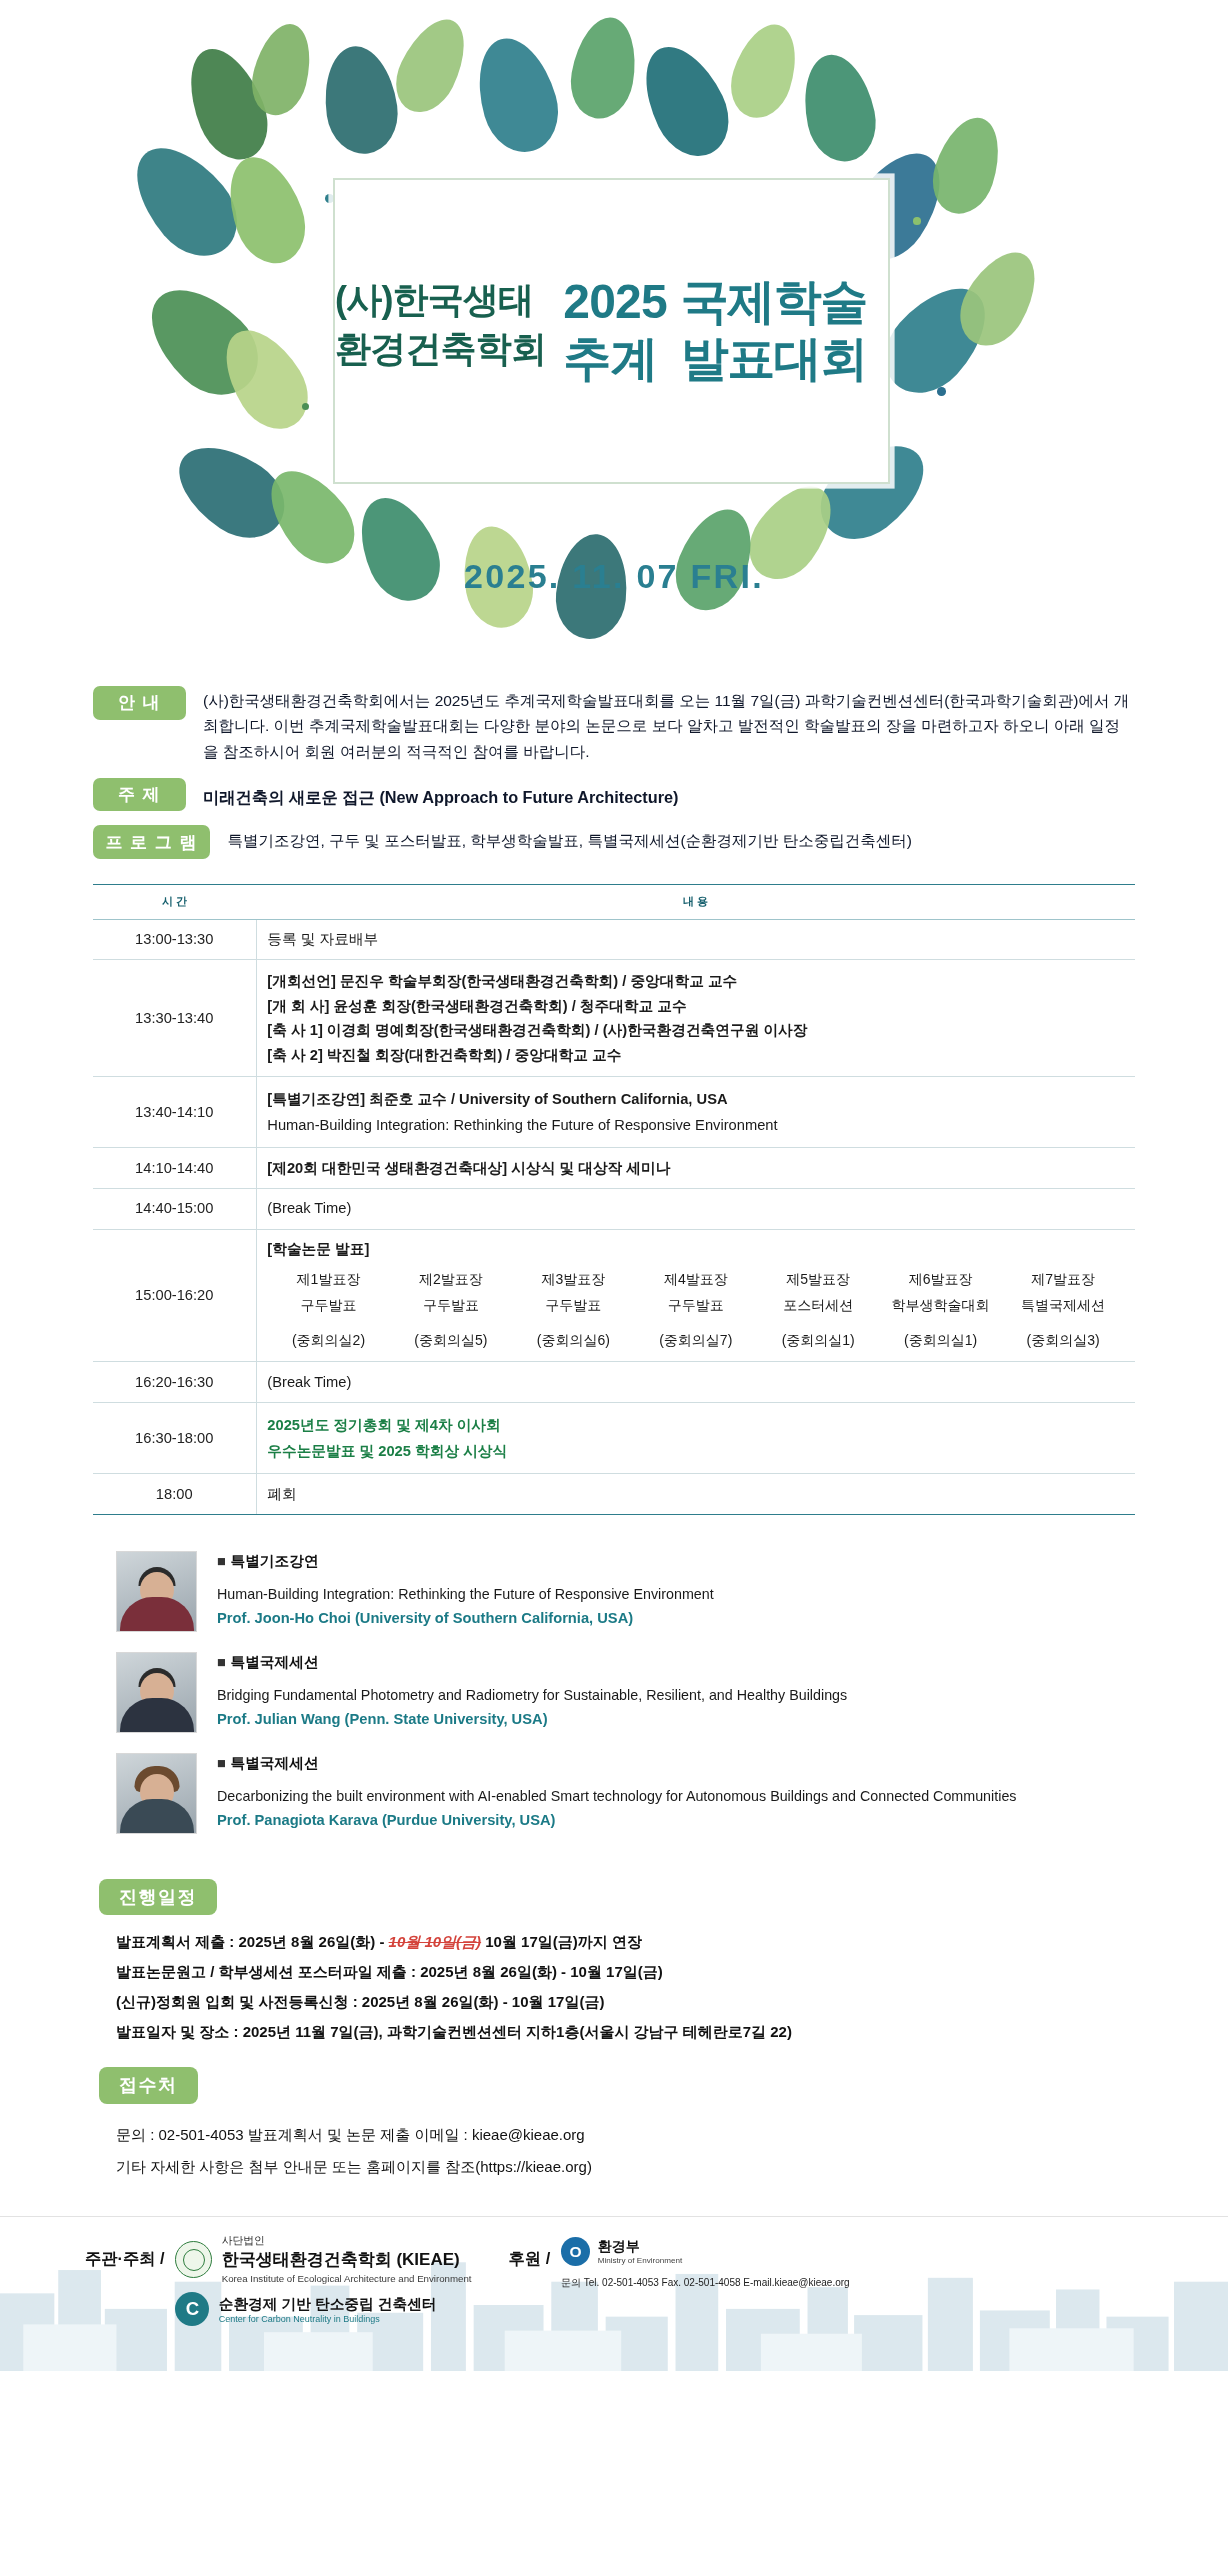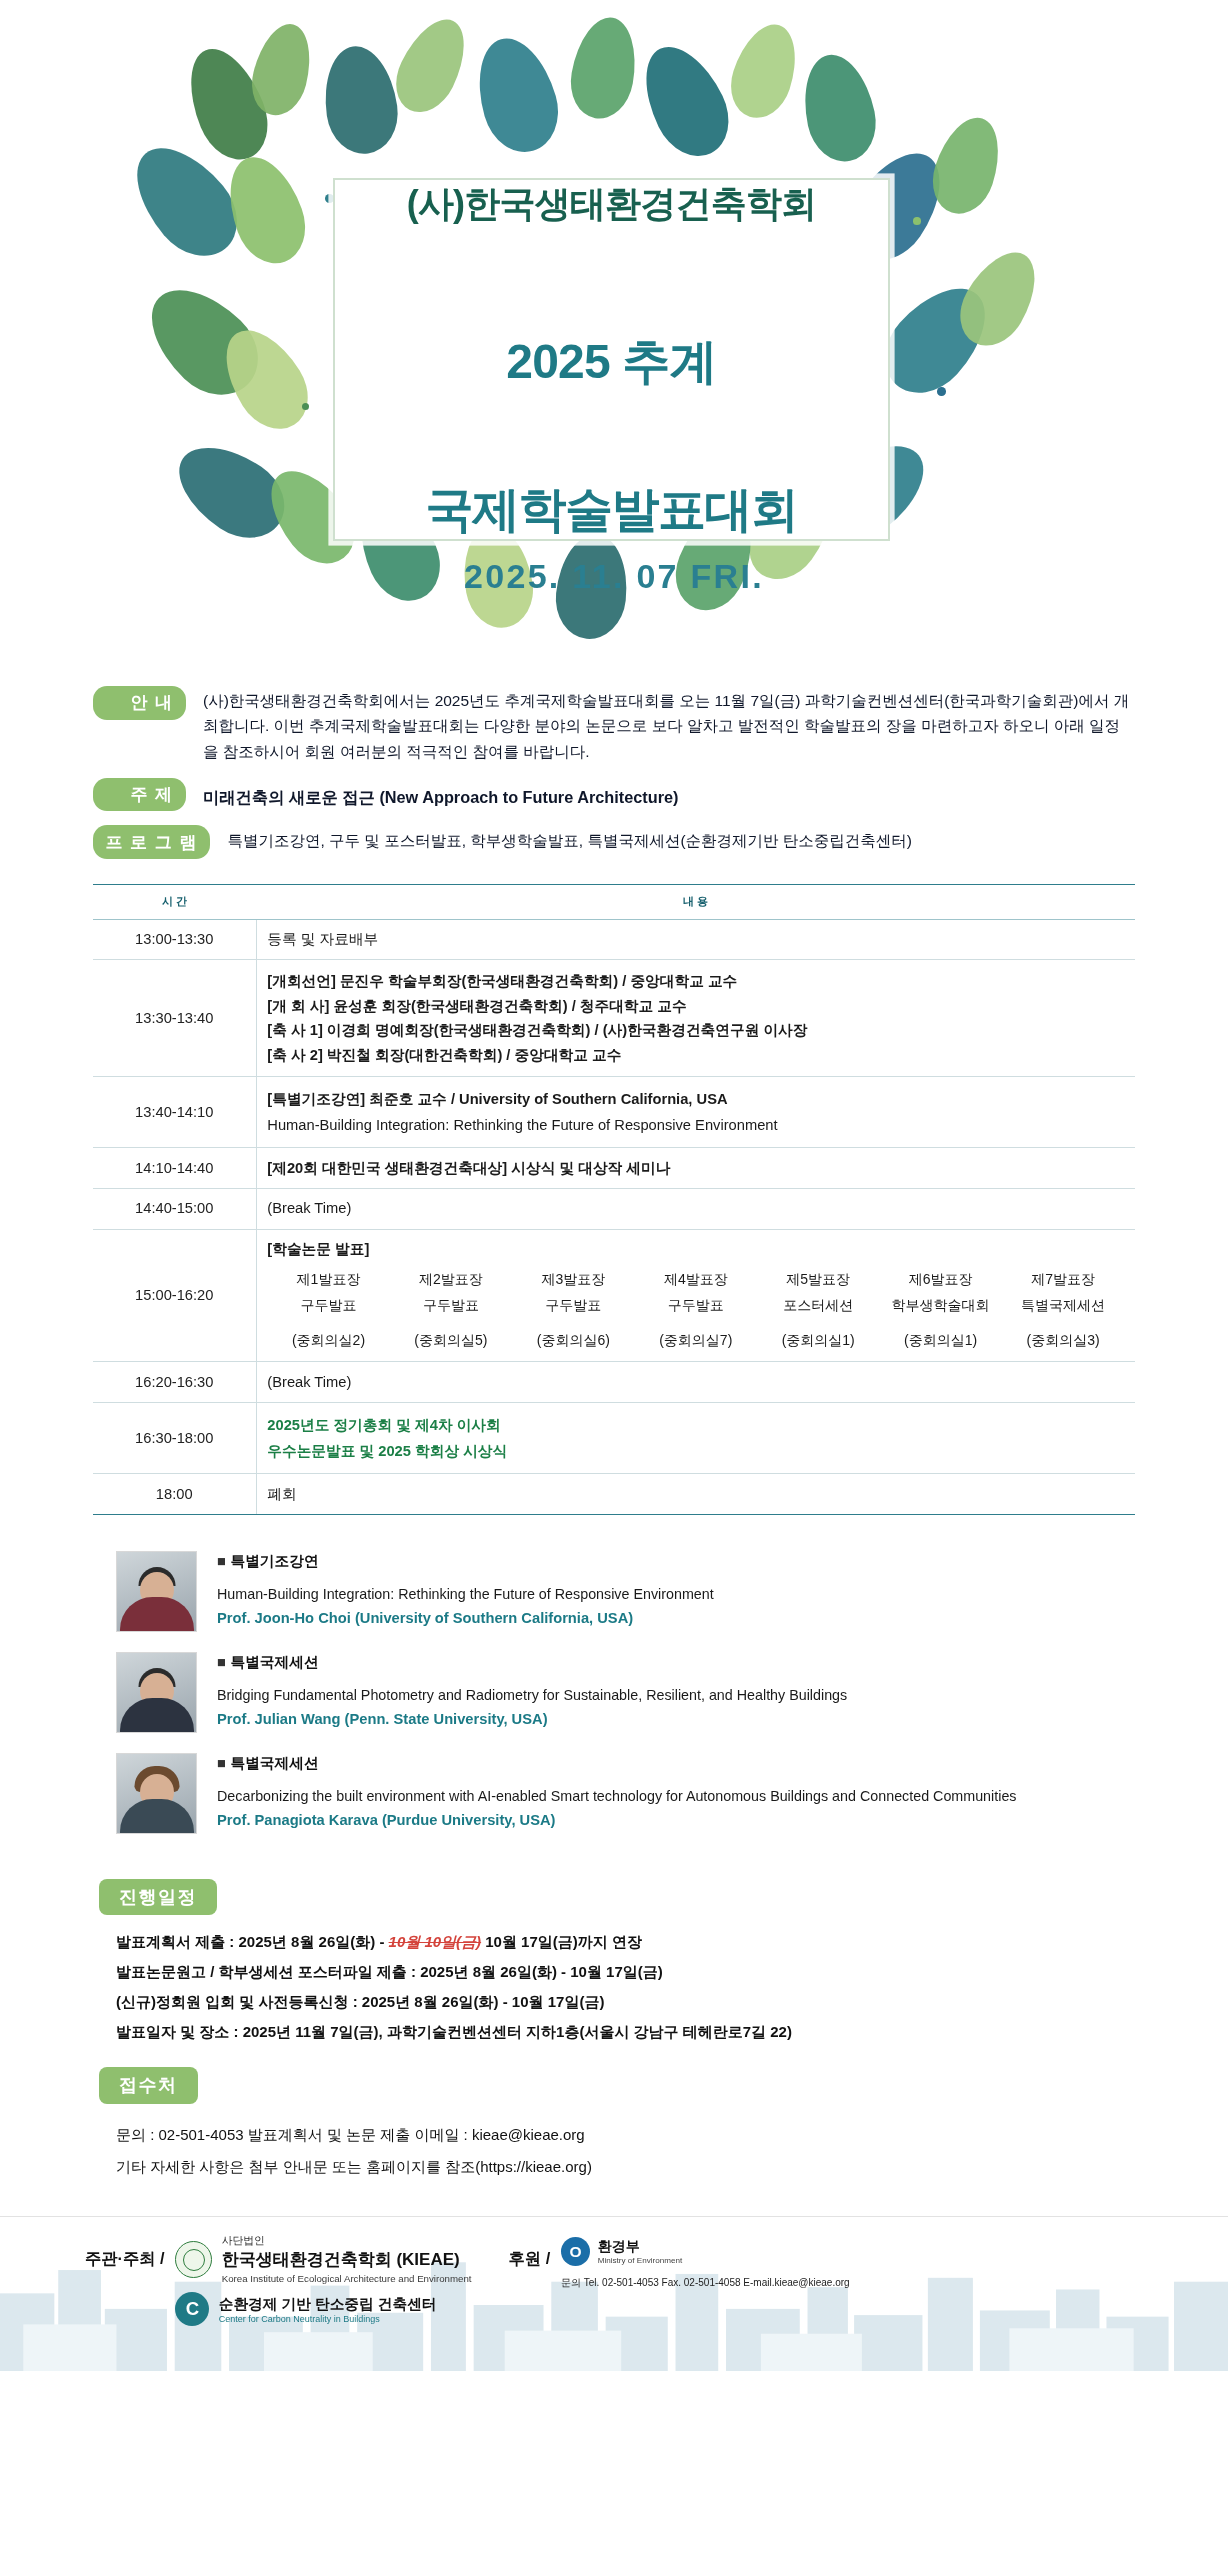--- a/index.html
+++ b/index.html
@@ -30,28 +30,28 @@
     position: absolute;
     border-radius: 50% 50% 50% 50% / 60% 60% 40% 40%;
     opacity: .92;
   }
   .dot { position:absolute; border-radius:50%; }
   .hero-card {
     position: absolute;
     left: 333px;
     top: 178px;
     width: 557px;
-    height: 363px;
+    height: 306px;
     background: #ffffff;
     border: 2.3px solid #cfe0cf;
     box-shadow: 0 0 0 4.6px rgba(255,255,255,.85);
     display: flex;
-    flex-direction: column;
+    flex-direction: row;
     align-items: center;
-    justify-content: space-between;
+    justify-content: flex-end;
     z-index: 5;
   }
   .hero-org {
     font-size: 36px;
     font-weight: bold;
     color: #18604f;
     letter-spacing: -0.8px;
     margin-bottom: 12.4px;
   }
   .hero-title1 {
@@ -79,27 +79,27 @@
     letter-spacing: 2.3px;
     z-index: 5;
   }
 
   
   .info-wrap { padding: 20px 93px 0 93px; }
   .info-row { display: flex; align-items: flex-start; margin-bottom: 14px; }
   .tag {
     flex: 0 0 auto;
     min-width: 93px;
-    text-align: right;
+    text-align: center;
     background: #8fbf6e;
     color: #ffffff;
     font-size: 17px;
     font-weight: bold;
     padding: 5.4px 12.4px;
-    border-radius: 14px;
+    border-radius: 7px;
     letter-spacing: 1.5px;
     margin-right: 17px;
   }
   .tag.prog { background:#8fbf6e; }
   .info-text {
     font-size: 15.5px;
     line-height: 1.62;
     color: #0f172a;
     padding-top: 2.3px;
   }

